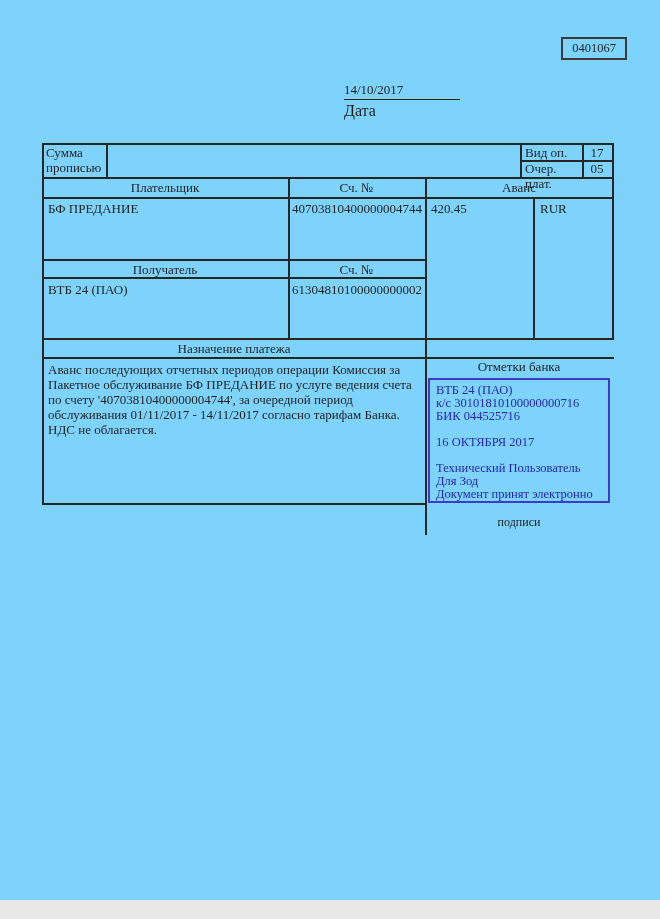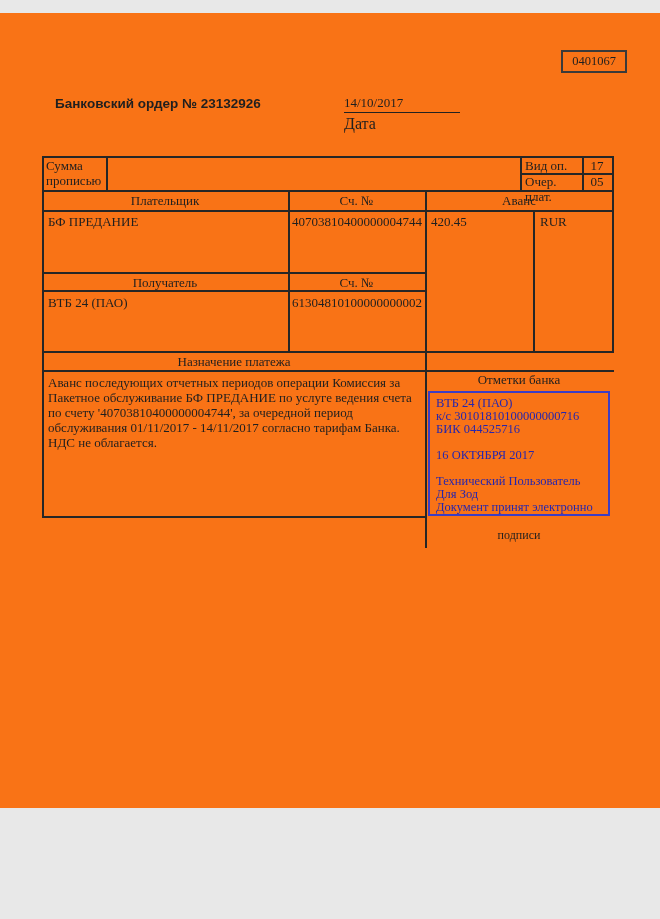--- a/index.html
+++ b/index.html
@@ -1,23 +1,22 @@
 <!DOCTYPE html>
 <html><head>
 <meta charset="utf-8">
 <style>
   html,body{margin:0;padding:0;background:#e8e8e8;}
   .page{
     position:relative;
-    width:660px;height:795px;
-    background:#f97316;
+    width:660px;height:900px;
+    background:#7dd3fc;
     font-family:"Liberation Serif", serif;
     color:#1f1f1f;
     overflow:hidden;
-    margin-top:13px;
   }
   
   .code-box{
     position:absolute;left:561px;top:37px;width:62px;height:19px;
     border:2px solid #3a3a3a;
     display:flex;align-items:center;justify-content:center;
     font-size:12.5px;
   }
   
   .doc-title{
@@ -53,21 +52,20 @@
 </style>
 </head>
 <body>
 
 <div class="page">
 
   <div class="code-box">
     <span>0401067</span>
   </div>
 
-  <div class="doc-title">Банковский ордер № 23132926</div>
 
   <div class="date-block">
     <div class="date-value">14/10/2017</div>
     <div class="date-label">Дата</div>
   </div>
 
   <div class="ftable">
 
     <div class="hl" style="left:0;top:0;width:572px;"></div>
     <div class="hl" style="left:478px;top:17px;width:94px;"></div>

